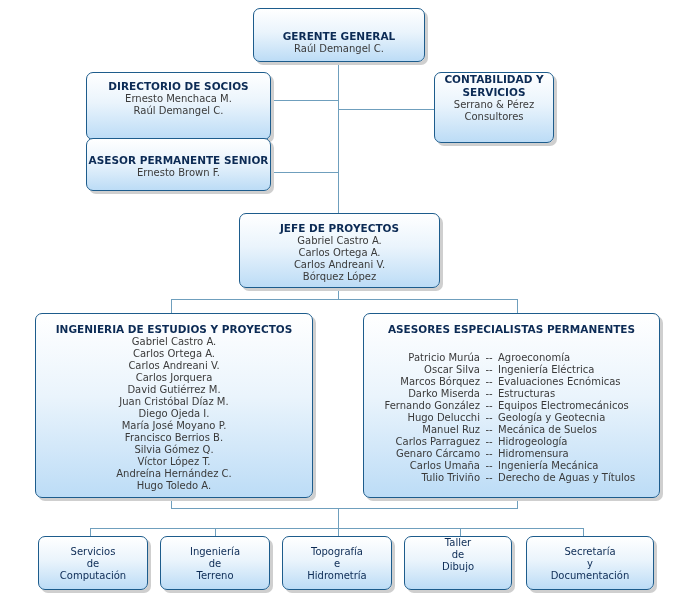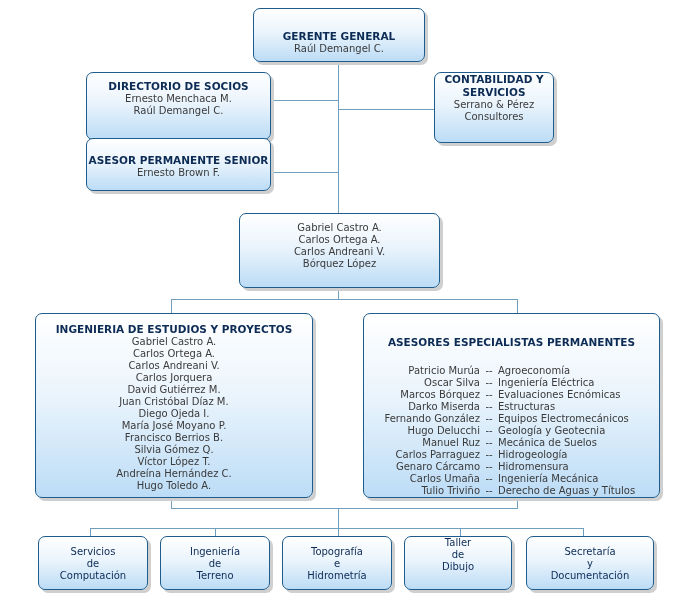--- a/index.html
+++ b/index.html
@@ -63,20 +63,21 @@
 </div>
 
 <div class="box" style="left:434px;top:72px;width:120px;height:71px;">
   <div class="title">CONTABILIDAD Y</div>
   <div class="title">SERVICIOS</div>
   <div class="line">Serrano &amp; Pérez</div>
   <div class="line">Consultores</div>
 </div>
 
 <div class="box" style="left:239px;top:213px;width:201px;height:75px;padding-top:8px;">
+  <div class="title">JEFE DE PROYECTOS</div>
   <div class="line">Gabriel Castro A.</div>
   <div class="line">Carlos Ortega A.</div>
   <div class="line">Carlos Andreani V.</div>
   <div class="line">Bórquez López</div>
 </div>
 
 <div class="box" style="left:35px;top:313px;width:278px;height:185px;padding-top:9px;">
   <div class="title">INGENIERIA DE ESTUDIOS Y PROYECTOS</div>
   <div id="ing-list">
       <div class="line">Gabriel Castro A.</div>
@@ -88,21 +89,21 @@
       <div class="line">Diego Ojeda I.</div>
       <div class="line">María José Moyano P.</div>
       <div class="line">Francisco Berrios B.</div>
       <div class="line">Silvia Gómez Q.</div>
       <div class="line">Víctor López T.</div>
       <div class="line">Andreína Hernández C.</div>
       <div class="line">Hugo Toledo A.</div>
     </div>
 </div>
 
-<div class="box" style="left:363px;top:313px;width:297px;height:185px;padding-top:22px;">
+<div class="box" style="left:363px;top:313px;width:297px;height:185px;padding-top:9px;">
   <div class="title">ASESORES ESPECIALISTAS PERMANENTES</div>
   <div id="adv-list" style="margin-top:16px;">
       <div class="adv-row">
         <span class="adv-name">Patricio Murúa</span>
         <span class="adv-sep">--</span>
         <span class="adv-area">Agroeconomía</span>
       </div>
       <div class="adv-row">
         <span class="adv-name">Oscar Silva</span>
         <span class="adv-sep">--</span>

